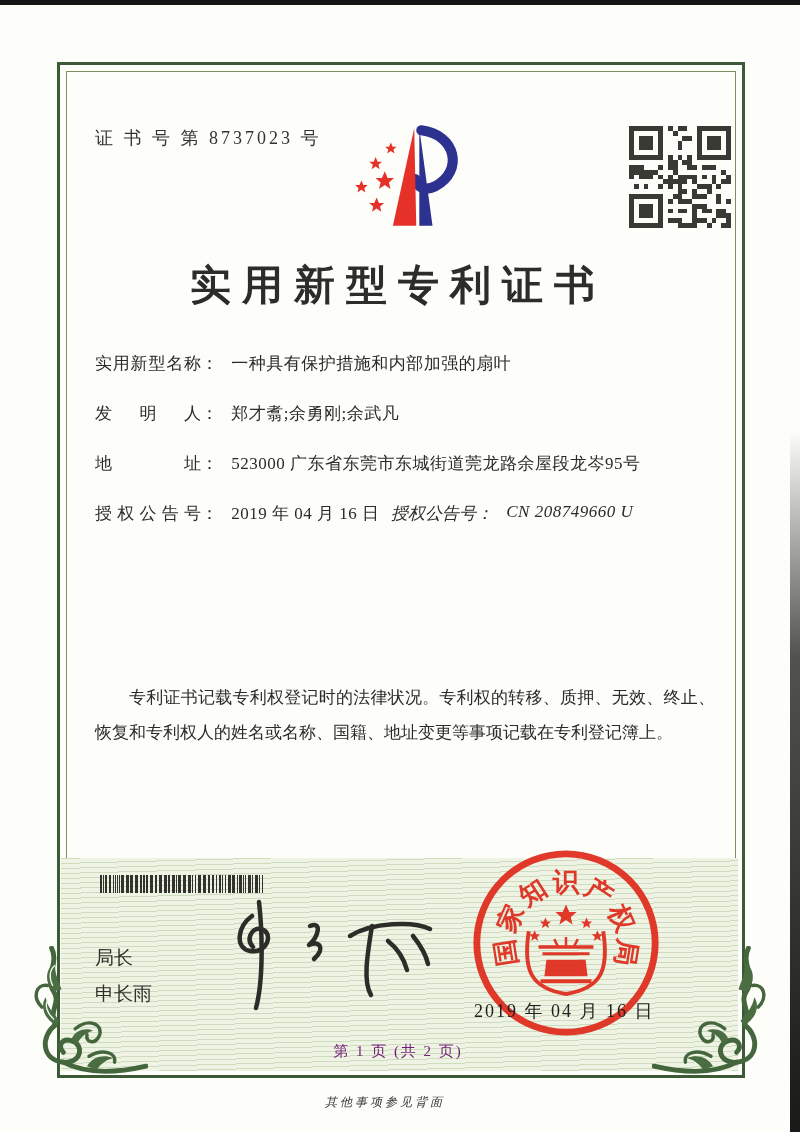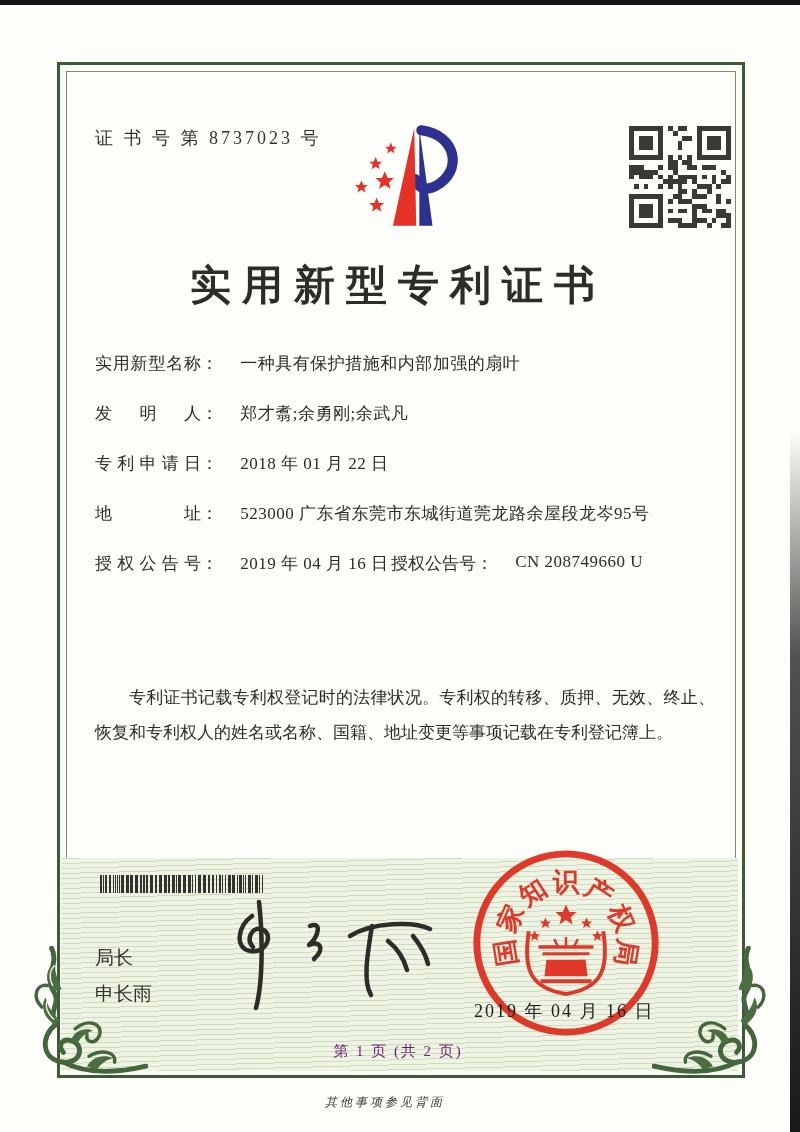--- a/index.html
+++ b/index.html
@@ -22,22 +22,22 @@
     background-image:repeating-linear-gradient(178.5deg,rgba(120,158,94,.28) 0 1px,rgba(255,255,255,0) 1px 5px);}
   .cert-no{position:absolute;left:95px;top:126px;font-size:18px;letter-spacing:3px;color:#33332f;}
   .logo{position:absolute;left:334px;top:120px;width:132px;height:114px;}
   .qr{position:absolute;left:629px;top:126px;width:102px;height:102px;}
   .title{position:absolute;left:57px;top:258px;width:682px;text-align:center;
     font-size:41px;font-weight:700;letter-spacing:11px;color:#2c2c29;}
   .fields{position:absolute;left:95px;top:352px;width:622px;font-size:17px;}
   .frow{position:relative;height:27px;margin-bottom:23px;white-space:nowrap;}
   .flabel{display:inline-block;width:106px;text-align:justify;text-align-last:justify;vertical-align:top;}
   .fcolon{display:inline-block;vertical-align:top;}
-  .fvalue{display:inline-block;margin-left:18px;vertical-align:top;letter-spacing:.5px;}
-  .pair2{position:absolute;left:296px;top:0;}
+  .fvalue{display:inline-block;margin-left:9px;vertical-align:top;letter-spacing:.5px;}
+  .pair2{position:absolute;left:296px;top:0;font-style:italic;}
   .pair2 .flabel2{display:inline-block;vertical-align:top;}
   .body-text{position:absolute;left:95px;top:680px;width:620px;font-size:17px;line-height:35px;text-align:justify;}
   .body-text p{margin:0;text-indent:2em;}
   .barcode{position:absolute;left:100px;top:875px;width:215px;height:18px;display:flex;align-items:stretch;}
   .barcode i{display:block;background:#32322e;height:100%;}
   .officer{position:absolute;left:95px;top:940px;font-size:19px;line-height:36px;color:#2e2e2a;}
   .signature{position:absolute;left:222px;top:896px;width:220px;height:118px;}
   .seal{position:absolute;left:468px;top:845px;width:196px;height:196px;opacity:.93;}
   .seal-date{position:absolute;left:474px;top:999px;font-size:18px;letter-spacing:2px;color:#1f1f1d;z-index:6;}
   .page-no{position:absolute;left:57px;top:1042px;width:682px;text-align:center;font-size:15px;letter-spacing:2px;color:#701a75;z-index:5;}
@@ -243,24 +243,20 @@
 <div class="fields">
   <div class="frow">
     <span class="flabel">实用新型名称</span><span class="fcolon">：</span>
     <span class="fvalue">一种具有保护措施和内部加强的扇叶</span>
   </div>
   <div class="frow">
     <span class="flabel">发明人</span><span class="fcolon">：</span>
     <span class="fvalue">郑才翥;余勇刚;余武凡</span>
   </div>
   <div class="frow">
-    <span class="flabel">专利申请日</span><span class="fcolon">：</span>
-    <span class="fvalue">2018 年 01 月 22 日</span>
-  </div>
-  <div class="frow">
     <span class="flabel">地址</span><span class="fcolon">：</span>
     <span class="fvalue">523000 广东省东莞市东城街道莞龙路余屋段龙岑95号</span>
   </div>
   <div class="frow">
     <span class="flabel">授权公告号</span><span class="fcolon">：</span>
     <span class="fvalue">2019 年 04 月 16 日</span>
     <span class="pair2">
       <span class="flabel2">授权公告号</span><span class="fcolon">：</span>
       <span class="fvalue">CN 208749660 U</span>
     </span>

